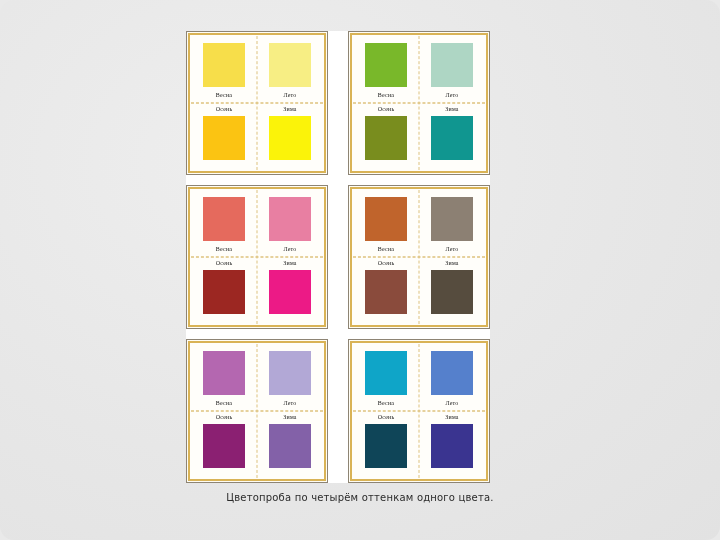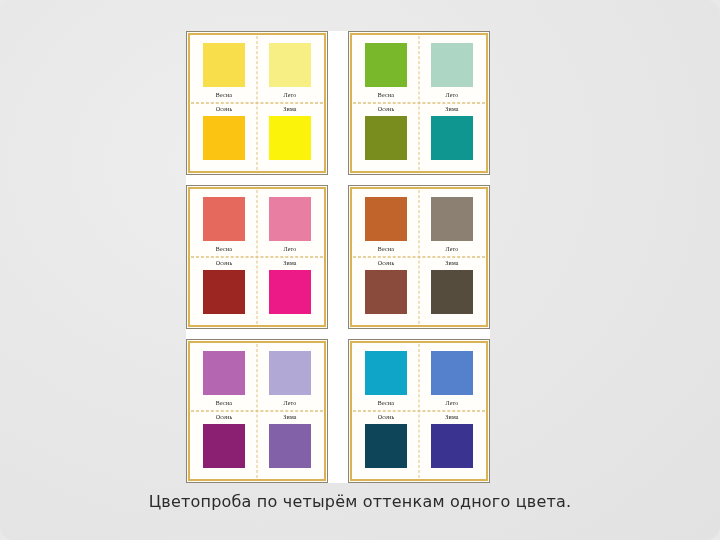--- a/index.html
+++ b/index.html
@@ -134,21 +134,21 @@
   }
 
   
   #caption {
     position: absolute;
     left: 0;
     top: 492px;
     width: 720px;
     text-align: center;
     font-family: "DejaVu Sans", sans-serif;
-    font-size: 16px;
+    font-size: 10px;
     color: #2b2b2b;
     letter-spacing: 0.2px;
   }
 </style>
 </head>
 <body>
 
 <div id="slide-panel">
 
   <div id="photo-area">

